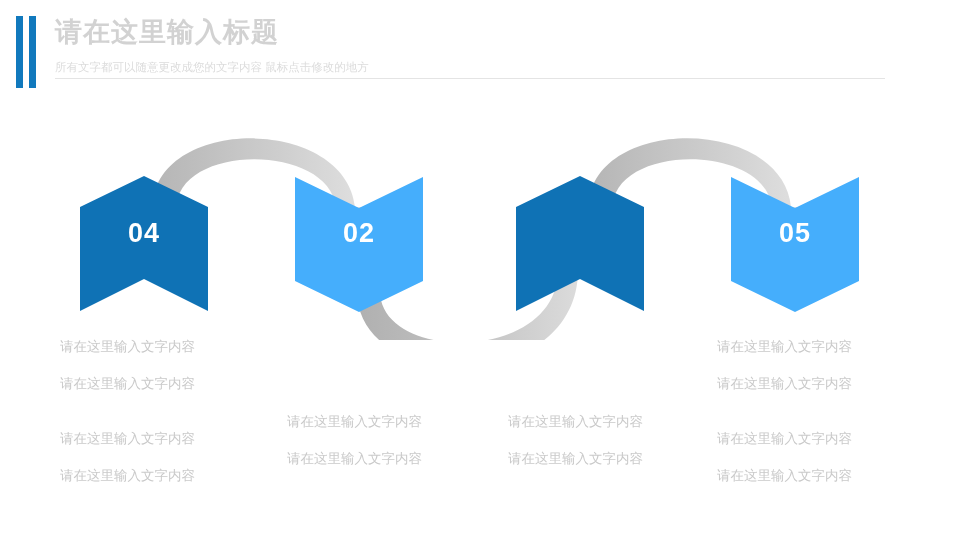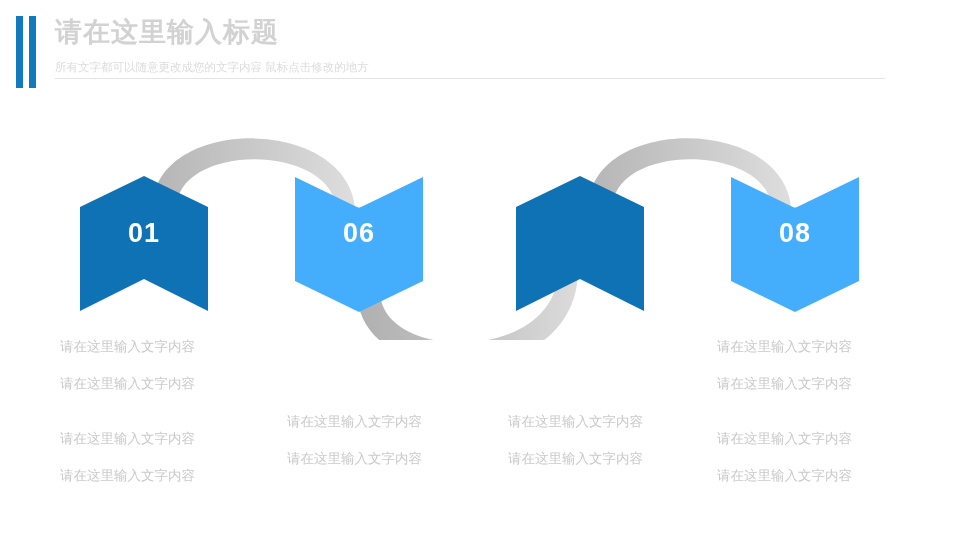--- a/index.html
+++ b/index.html
@@ -236,23 +236,23 @@
         <path d="M 731 82
                  L 795 113
                  L 859 82
                  L 859 186
                  L 795 217
                  L 731 186
                  Z" fill="#45aefc"></path>
       </g>
     </svg>
 
-    <div class="banner-num" style="left:74px; top:123px;">01</div>
-    <div class="banner-num" style="left:289px; top:123px;">06</div>
-    <div class="banner-num" style="left:725px; top:123px;">08</div>
+    <div class="banner-num" style="left:74px; top:123px;">04</div>
+    <div class="banner-num" style="left:289px; top:123px;">02</div>
+    <div class="banner-num" style="left:725px; top:123px;">05</div>
   </div>
 
   <div class="text-layer">
 
     <div class="text-col col-1">
       <div class="text-line">请在这里输入文字内容</div>
       <div class="line-space"></div>
       <div class="text-line">请在这里输入文字内容</div>
       <div class="gap-block"></div>
       <div class="text-line">请在这里输入文字内容</div>

